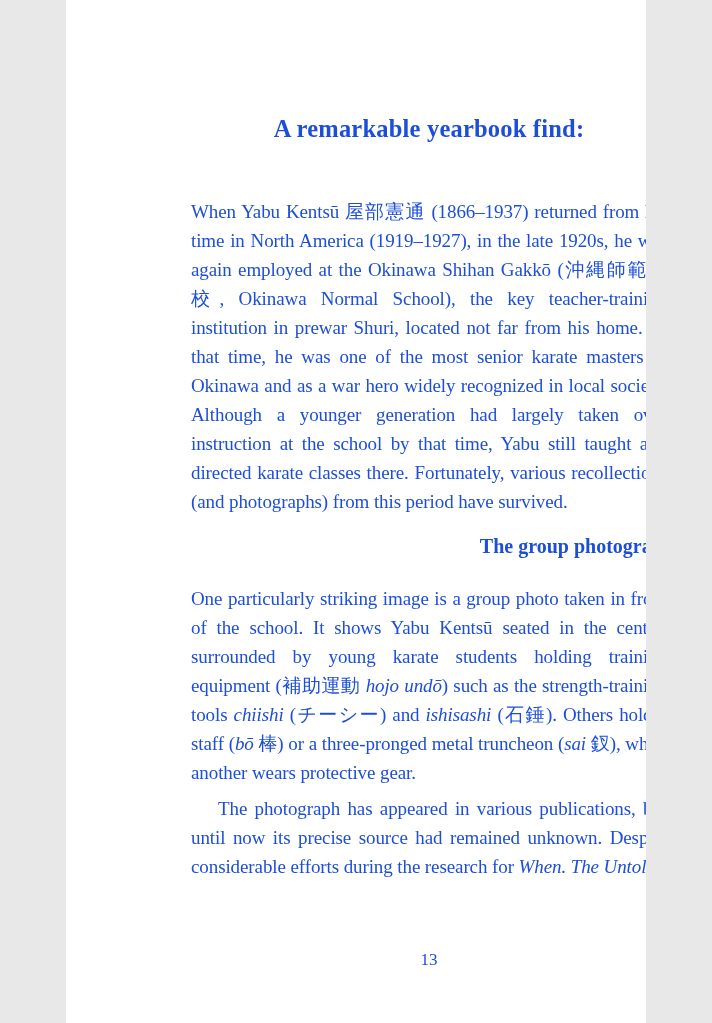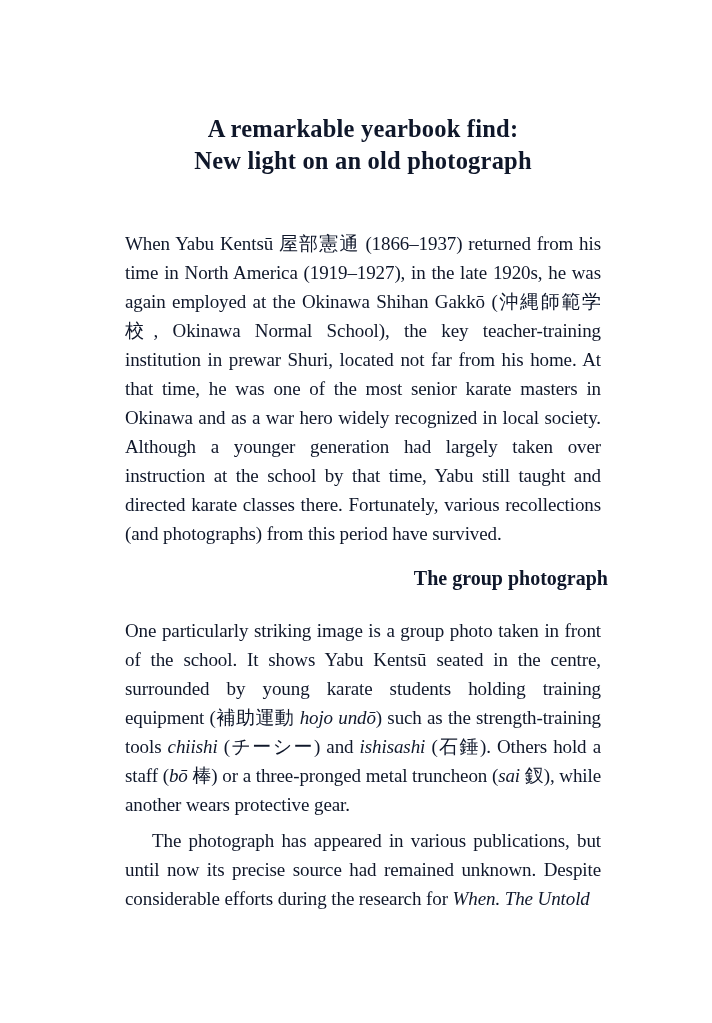--- a/index.html
+++ b/index.html
@@ -2,25 +2,25 @@
 <html><head>
 <meta charset="utf-8">
 <style>
   html, body {
     margin: 0;
     padding: 0;
     background: #e8e8e8;
   }
   .page {
     position: relative;
-    width: 712px;
+    width: 580px;
     height: 1023px;
     margin: 0 auto;
     background: #ffffff;
-    color: #0f172a;
+    color: #1d4ed8;
     font-family: "Liberation Serif", "DejaVu Serif", serif;
     overflow: hidden;
     box-sizing: border-box;
   }
   .content {
     position: absolute;
     left: 118px;
     top: 0;
     width: 490px;
   }
@@ -69,25 +69,26 @@
     line-height: 22px;
   }
   i { font-style: italic; }
 </style>
 </head>
 <body>
 
 <div class="page">
   <div class="content">
 
-    <h1 class="book-title"><span>A remarkable yearbook find:</span><br><span>New light on an old photograph</span></h1>
+    <h1 class="book-title"><span>A remarkable yearbook find:</span><br></h1>
 
     <p class="body-para para-intro"><span>When Yabu Kentsū 屋部憲通 (1866–1937) returned from his time in North America (1919–1927), in the late 1920s, he was again employed at the Okinawa Shihan Gakkō (沖縄師範学校, Okinawa Normal School), the key teacher-training institution in prewar Shuri, located not far from his home. At that time, he was one of the most senior karate masters in Okinawa and as a war hero widely recognized in local society. Although a younger generation had largely taken over instruction at the school by that time, Yabu still taught and directed karate classes there. Fortunately, various recollections (and photographs) from this period have survived.</span></p>
 
     <h2 class="section-heading">The group photograph</h2>
 
     <p class="body-para para-group-photo"><span>One particularly striking image is a group photo taken in front of the school. It shows Yabu Kentsū seated in the centre, surrounded by young karate students holding training equipment (補助運動 </span><i>hojo undō</i><span>) such as the strength-training tools </span><i>chiishi</i><span> (チーシー) and </span><i>ishisashi</i><span> (石錘). Others hold a staff (</span><i>bō</i><span> 棒) or a three-pronged metal truncheon (</span><i>sai</i><span> 釵), while another wears protective gear.</span></p>
 
     <p class="body-para para-publications"><span>The photograph has appeared in various publications, but until now its precise source had remained unknown. Despite considerable efforts during the research for </span><i>When. The Untold</i></p>
 
   </div>
 
+  <div class="page-number">13</div>
 </div>
 
 </body></html>

